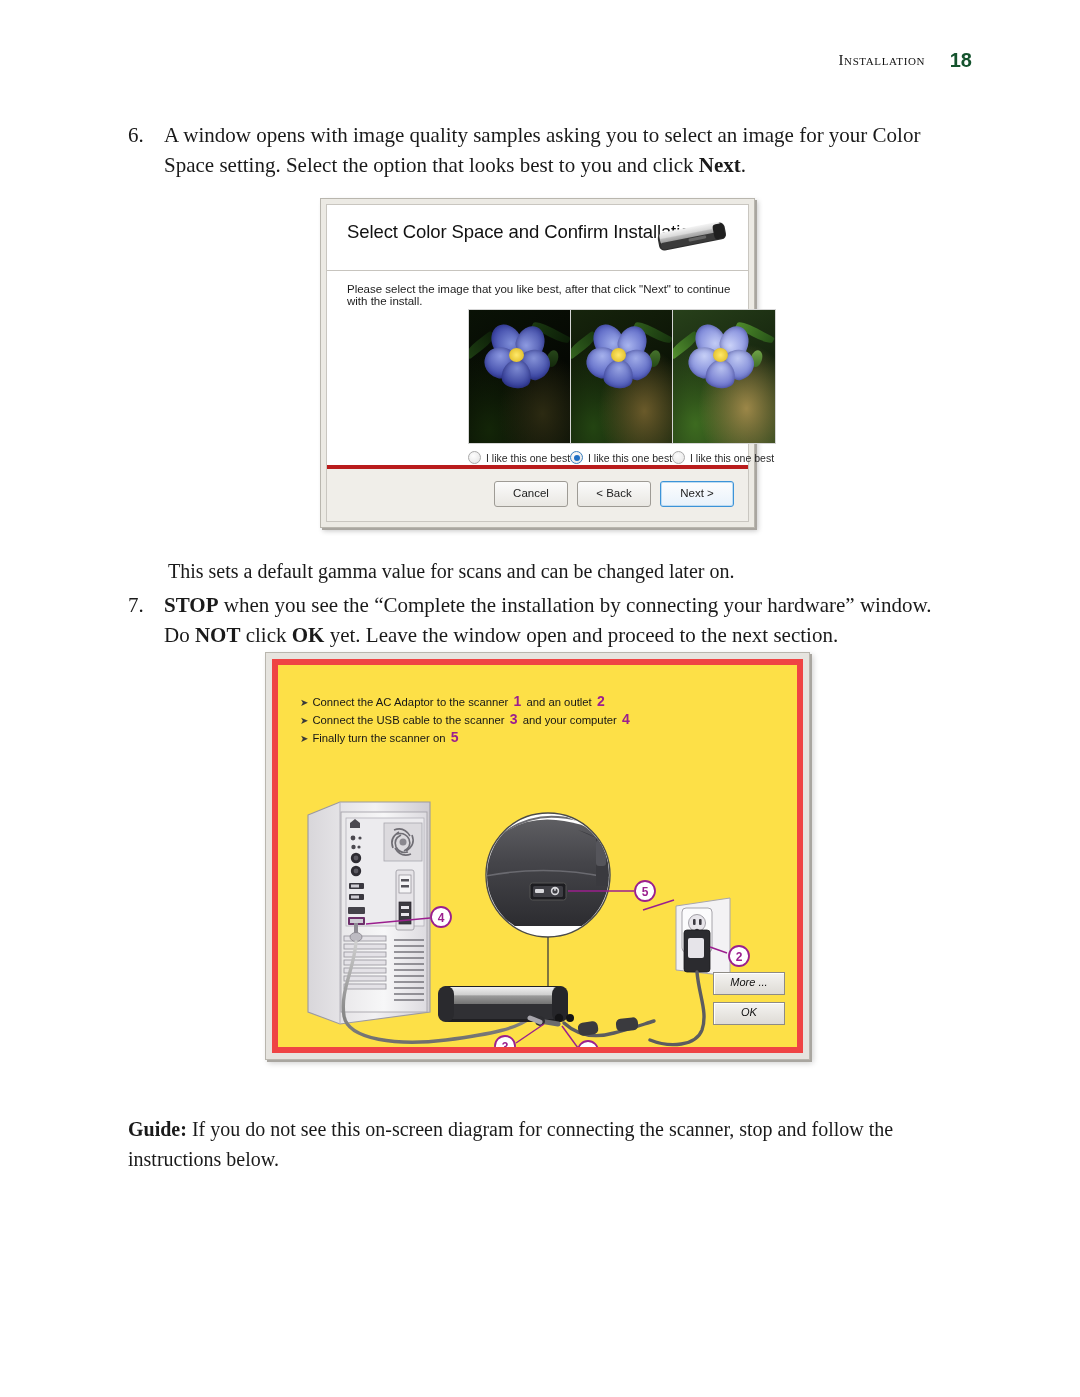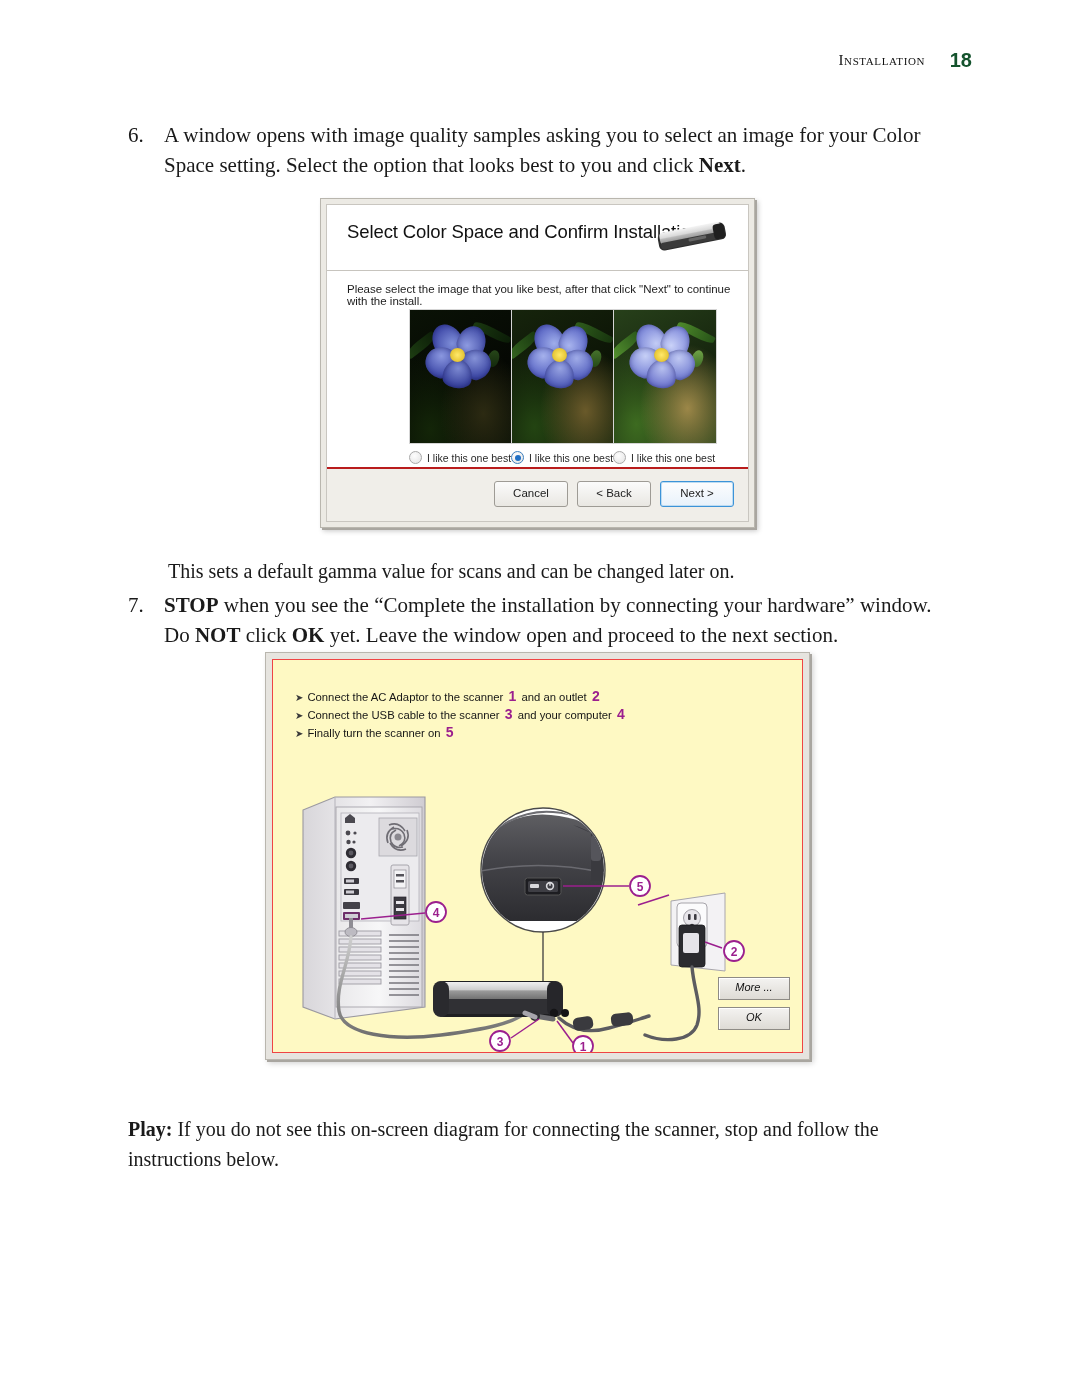--- a/index.html
+++ b/index.html
@@ -73,21 +73,21 @@
     position:absolute; right:14px; top:12px;
     width:84px; height:40px;
   }
   .dlg1-sub{
     position:absolute; left:20px; top:78px;
     font-family:"Liberation Sans", sans-serif;
     font-size:11.5px; color:#1c1c1c;
   }
   .samples{
     position:absolute; left:50px; top:104px;
-    width:397px; display:flex; justify-content:flex-start;margin-left:32px;
+    width:397px; display:flex; justify-content:flex-end;
   }
   .sample{ width:102px; }
   .thumb{
     width:102px; height:133px;
     border:1px solid #d5d5d5;
     position:relative; overflow:hidden;
     background:#0a0f06;
   }
   
   .fl-bg{position:absolute;inset:0;}
@@ -118,21 +118,21 @@
     flex:0 0 11px; position:relative;
   }
   .radio.on{ border-color:#3b7fbe; }
   .radio.on::after{
     content:""; position:absolute; left:2.5px; top:2.5px;
     width:6px;height:6px;border-radius:50%;
     background:#1f6fc4;
   }
   .dlg1-foot{
     position:absolute; left:0; right:0; bottom:0; height:52px;
-    background:#f0eee9; border-top:2px solid #b91c1c;
+    background:#f0eee9; border-top:4px solid #b91c1c;
   }
   .btnrow{
     position:absolute; right:14px; top:12px;
     display:flex; gap:9px;
   }
   .wbtn{
     font-family:"Liberation Sans", sans-serif;
     font-size:11.5px; color:#1c1c1c;
     width:72px; height:24px; line-height:22px; text-align:center;
     background:linear-gradient(#fbfbfb,#e9e7e2);
@@ -148,21 +148,21 @@
   .dlg2{
     position:absolute; left:265px; top:652px;
     width:545px; height:408px;
     background:#e6e4df;
     border:1px solid #b9b6ae;
     box-shadow:2px 2px 0 0 #a9a6a0, 3px 3px 6px rgba(0,0,0,.2);
     box-sizing:border-box;
   }
   .dlg2-inner{
     position:absolute; left:6px; top:6px; right:6px; bottom:6px;
-    background:#fef9c3; border:1px solid #ef4444;
+    background:#fde047; border:6px solid #ef4444;
     overflow:hidden;
   }
   .bullets{
     position:absolute; left:22px; top:28px;
     font-family:"Liberation Sans", sans-serif;
     font-size:11.3px; color:#161616; line-height:17px;
   }
   .bullets .bt{ display:block; white-space:nowrap; }
   .bullets .arrow{ color:#3a3a3a; margin-right:4px; font-size:10px;}
   .cnum{
@@ -541,13 +541,13 @@
     </svg>
 
     <div class="side-btns">
       <div class="sbtn">More ...</div>
       <div class="sbtn">OK</div>
     </div>
 
   </div>
 </div>
 
-<div class="para" style="left:128px; top:1114px; width:790px;"><b>Play:</b><span> If you do not see this on-screen diagram for connecting the scanner, stop and follow the instructions below.</span></div>
+<div class="para" style="left:128px; top:1114px; width:790px;"><b>Guide:</b><span> If you do not see this on-screen diagram for connecting the scanner, stop and follow the instructions below.</span></div>
 
 </body></html>

